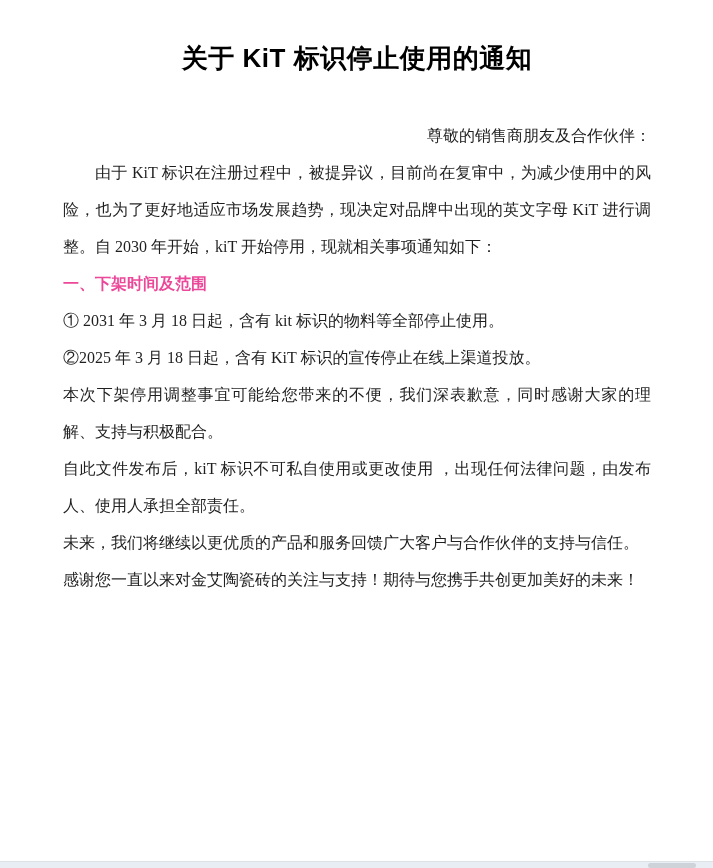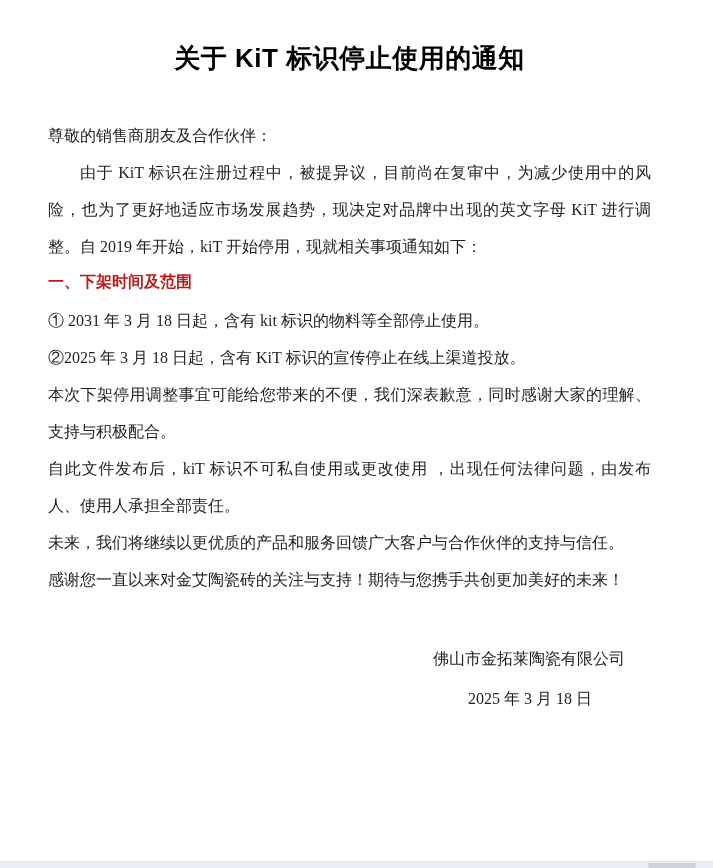--- a/index.html
+++ b/index.html
@@ -10,21 +10,21 @@
   .page {
     position: relative;
     width: 713px;
     height: 868px;
     background: #ffffff;
     overflow: hidden;
     font-family: "Liberation Serif", "DejaVu Serif", serif;
     color: #1f1f1f;
   }
   .content {
-    padding: 40px 62px 0 48px;
+    padding: 40px 62px 0 63px;
   }
   .doc-title {
     font-family: "Liberation Sans", "DejaVu Sans", sans-serif;
     font-weight: bold;
     font-size: 26px;
     line-height: 36px;
     text-align: center;
     color: #000000;
     letter-spacing: 0.5px;
   }
@@ -35,28 +35,29 @@
   .signature {
     font-size: 16px;
     line-height: 37px;
     margin: 0;
   }
   .body-text {
     text-align: justify;
   }
   .salutation {
     margin-top: 41px;
+    text-align: right;
   }
   .para-indent {
     text-indent: 2em;
   }
   .sec-heading {
-    font-family: Liberation Mono, monospace;
+    font-family: Liberation Sans, sans-serif;
     font-weight: bold;
-    color: #b91c1c;
+    color: #ec4899;
   }
   .signature {
     margin-top: 42px;
     text-align: right;
   }
   .signature .company {
     display: block;
     padding-right: 26px;
   }
   .signature .date {
@@ -87,40 +88,36 @@
 </head>
 <body>
 
 <div class="page">
   <div class="content">
 
     <div class="doc-title">关于 KiT 标识停止使用的通知</div>
 
     <p class="salutation">尊敬的销售商朋友及合作伙伴：</p>
 
-    <p class="body-text para-indent">由于 KiT 标识在注册过程中，被提异议，目前尚在复审中，为减少使用中的风险，也为了更好地适应市场发展趋势，现决定对品牌中出现的英文字母 KiT 进行调整。自 2019 年开始，kiT 开始停用，现就相关事项通知如下：</p>
+    <p class="body-text para-indent">由于 KiT 标识在注册过程中，被提异议，目前尚在复审中，为减少使用中的风险，也为了更好地适应市场发展趋势，现决定对品牌中出现的英文字母 KiT 进行调整。自 2030 年开始，kiT 开始停用，现就相关事项通知如下：</p>
 
     <p class="sec-heading">一、下架时间及范围</p>
 
     <p class="body-text sec-item">① 2031 年 3 月 18 日起，含有 kit 标识的物料等全部停止使用。</p>
 
     <p class="body-text sec-item">②2025 年 3 月 18 日起，含有 KiT 标识的宣传停止在线上渠道投放。</p>
 
 
     <p class="body-text">本次下架停用调整事宜可能给您带来的不便，我们深表歉意，同时感谢大家的理解、支持与积极配合。</p>
 
     <p class="body-text">自此文件发布后，kiT 标识不可私自使用或更改使用 ，出现任何法律问题，由发布人、使用人承担全部责任。</p>
 
     <p class="body-text">未来，我们将继续以更优质的产品和服务回馈广大客户与合作伙伴的支持与信任。</p>
 
     <p class="body-text">感谢您一直以来对金艾陶瓷砖的关注与支持！期待与您携手共创更加美好的未来！</p>
 
-    <div class="signature">
-      <span class="company">佛山市金拓莱陶瓷有限公司</span>
-      <span class="date">2025 年 3 月 18 日</span>
-    </div>
 
   </div>
 
   <div class="h-scrollbar">
     <div class="thumb"></div>
   </div>
 </div>
 
 </body></html>

